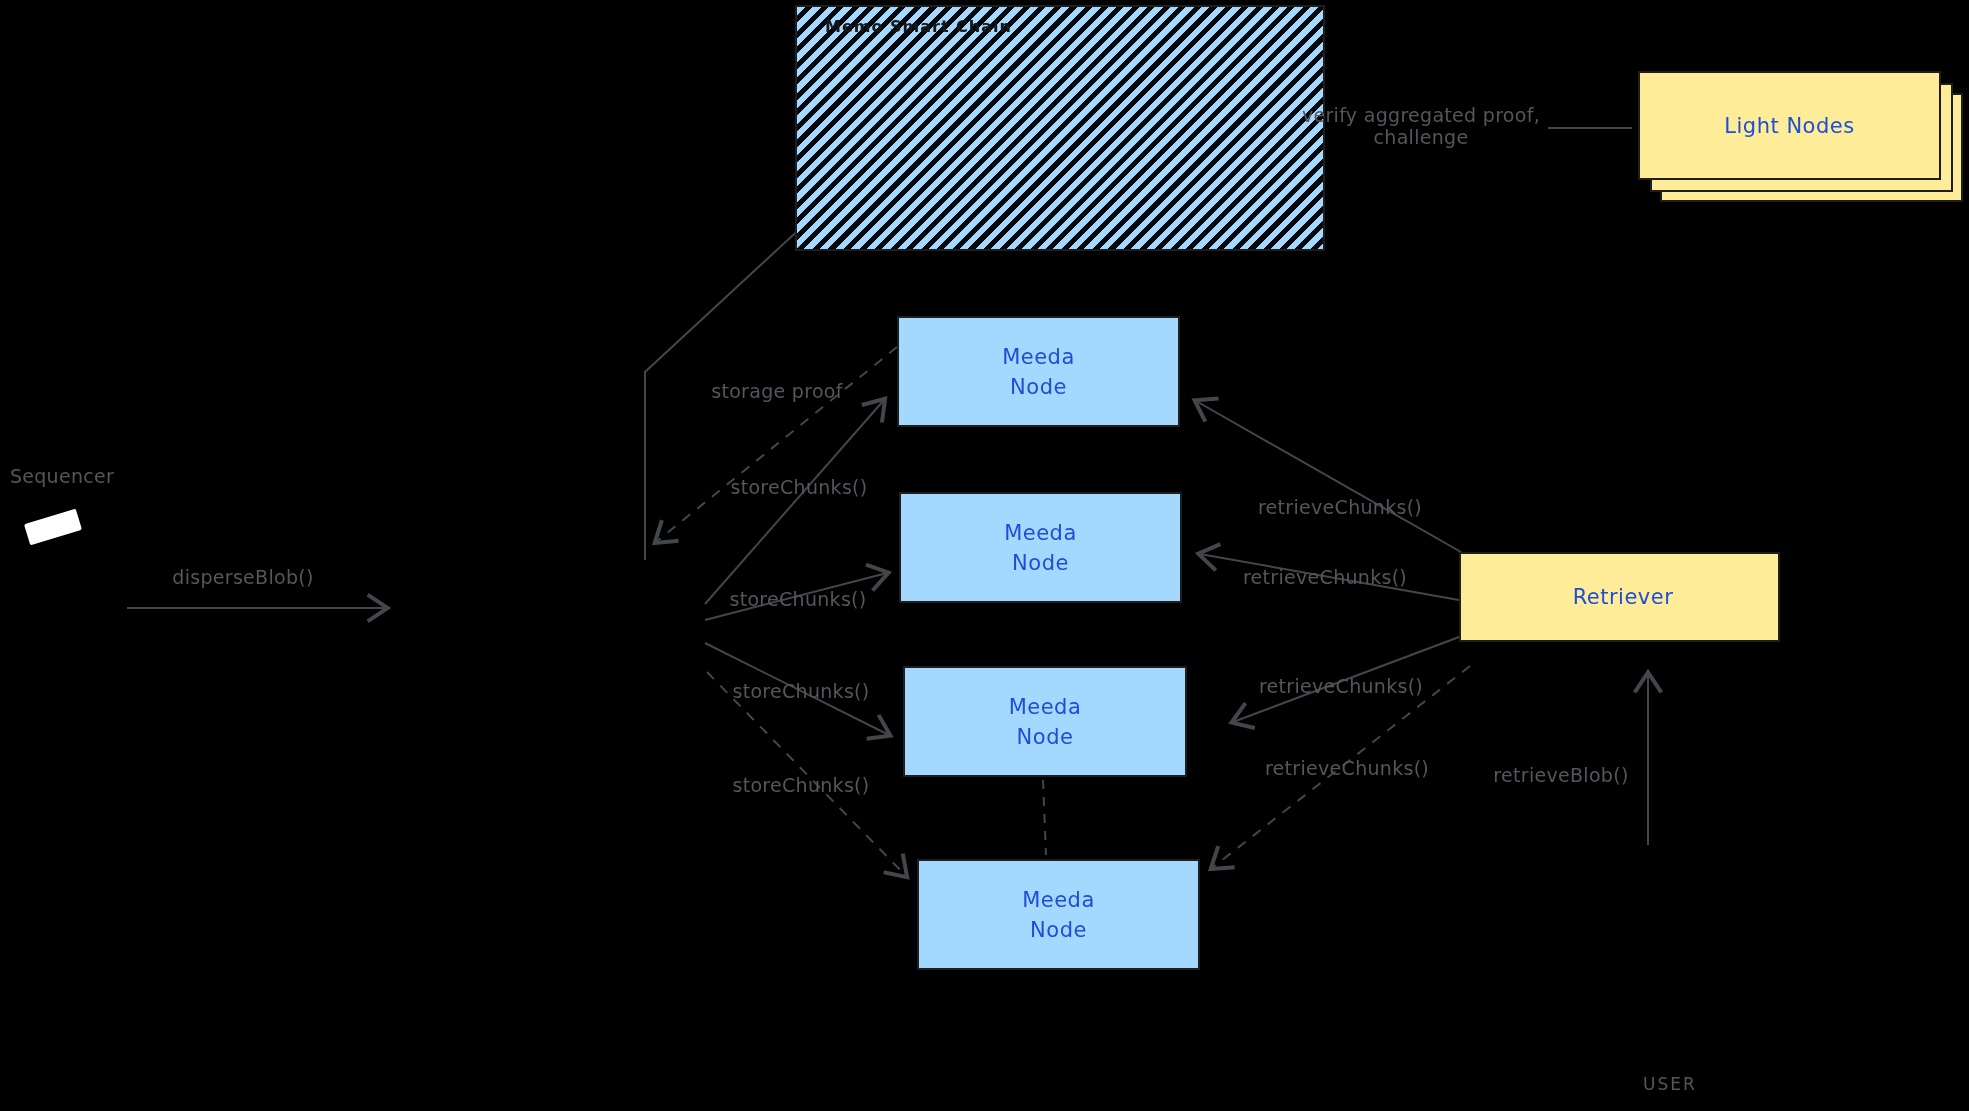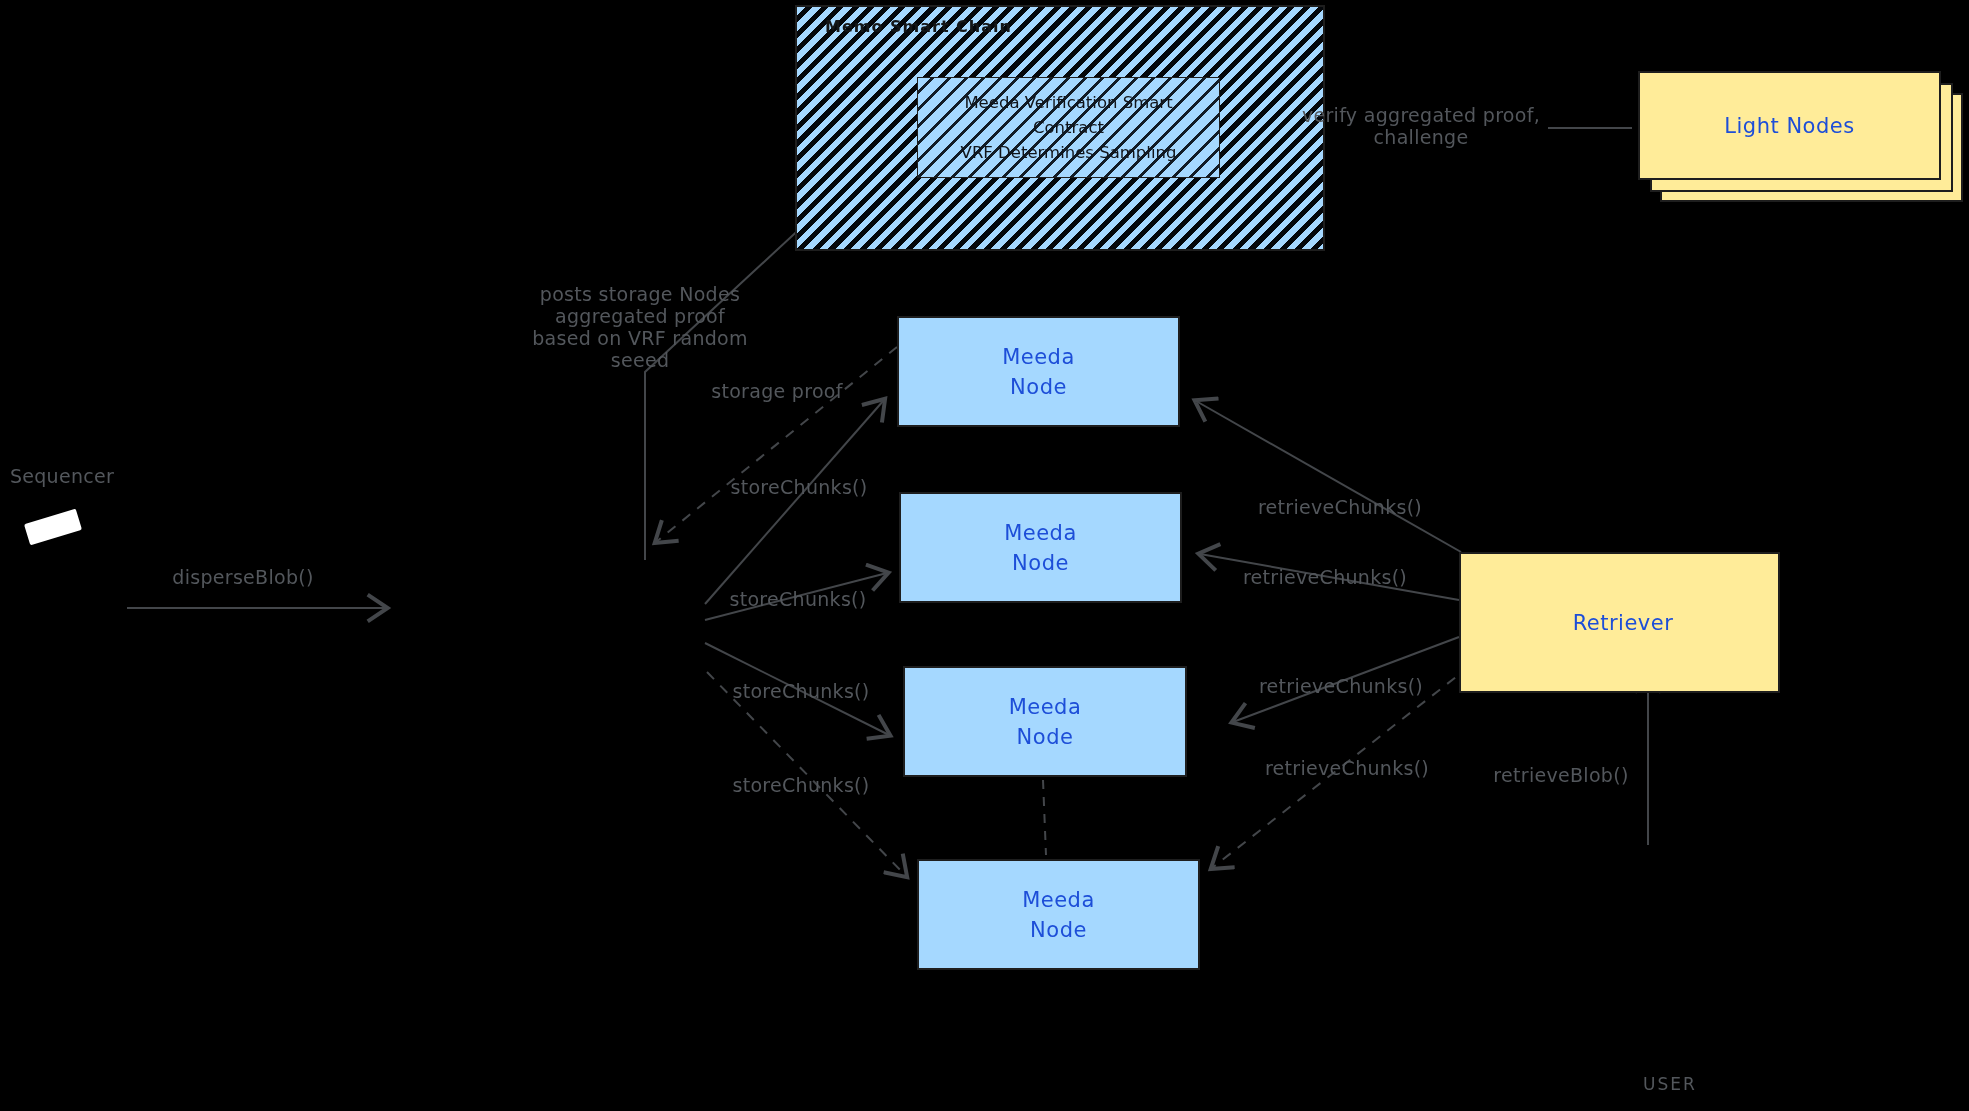--- a/index.html
+++ b/index.html
@@ -49,25 +49,20 @@
       <line x1="1648" y1="845" x2="1648" y2="674" marker-end="url(#arw)"></line>
       <line x1="1043" y1="780" x2="1046" y2="855" stroke-dasharray="9 8"></line>
       <line x1="1632" y1="128" x2="1548" y2="128"></line>
       <line x1="1312" y1="128" x2="1246" y2="128" marker-end="url(#arw)"></line>
     </g>
   </svg>
 
   <div class="box hatch" style="left:795px;top:5px;width:530px;height:246px;align-items:flex-start;justify-content:flex-start;">
     <div class="chain-title">Memo Smart Chain</div>
   </div>
-  <div class="box hatch-light" style="left:917px;top:77px;width:303px;height:101px;border-width:1.5px;">
-    <div class="contract-text">Meeda Verification Smart
-Contract
-VRF Determines Sampling</div>
-  </div>
 
   <div class="box yellow" style="left:1660px;top:93px;width:303px;height:109px;"></div>
   <div class="box yellow" style="left:1650px;top:83px;width:303px;height:109px;"></div>
   <div class="box yellow" style="left:1638px;top:71px;width:303px;height:109px;">
     <div class="btxt">Light Nodes</div>
   </div>
 
 
   <div class="box blue" style="left:897px;top:316px;width:283px;height:111px;">
     <div class="btxt">Meeda
@@ -79,34 +74,30 @@
   </div>
   <div class="box blue" style="left:903px;top:666px;width:284px;height:111px;">
     <div class="btxt">Meeda
 Node</div>
   </div>
   <div class="box blue" style="left:917px;top:859px;width:283px;height:111px;">
     <div class="btxt">Meeda
 Node</div>
   </div>
 
-  <div class="box yellow" style="left:1459px;top:552px;width:321px;height:141px;padding-left:7px;">
+  <div class="box yellow" style="left:1459px;top:552px;width:321px;height:90px;padding-left:7px;">
     <div class="btxt">Retriever</div>
   </div>
 
   <div class="glabel" style="left:62px;top:476px;">Sequencer</div>
   <div class="seq-icon"></div>
 
   <div class="glabel user-label" style="left:1670px;top:1084px;">USER</div>
 
   <div class="glabel" style="left:243px;top:577px;">disperseBlob()</div>
-  <div class="glabel" style="left:640px;top:327px;">posts storage Nodes
-aggregated proof
-based on VRF random
-seeed</div>
   <div class="glabel" style="left:777px;top:391px;">storage proof</div>
   <div class="glabel" style="left:799px;top:487px;">storeChunks()</div>
   <div class="glabel" style="left:798px;top:599px;">storeChunks()</div>
   <div class="glabel" style="left:801px;top:691px;">storeChunks()</div>
   <div class="glabel" style="left:801px;top:785px;">storeChunks()</div>
   <div class="glabel" style="left:1340px;top:507px;">retrieveChunks()</div>
   <div class="glabel" style="left:1325px;top:577px;">retrieveChunks()</div>
   <div class="glabel" style="left:1341px;top:686px;">retrieveChunks()</div>
   <div class="glabel" style="left:1347px;top:768px;">retrieveChunks()</div>
   <div class="glabel" style="left:1561px;top:775px;">retrieveBlob()</div>

